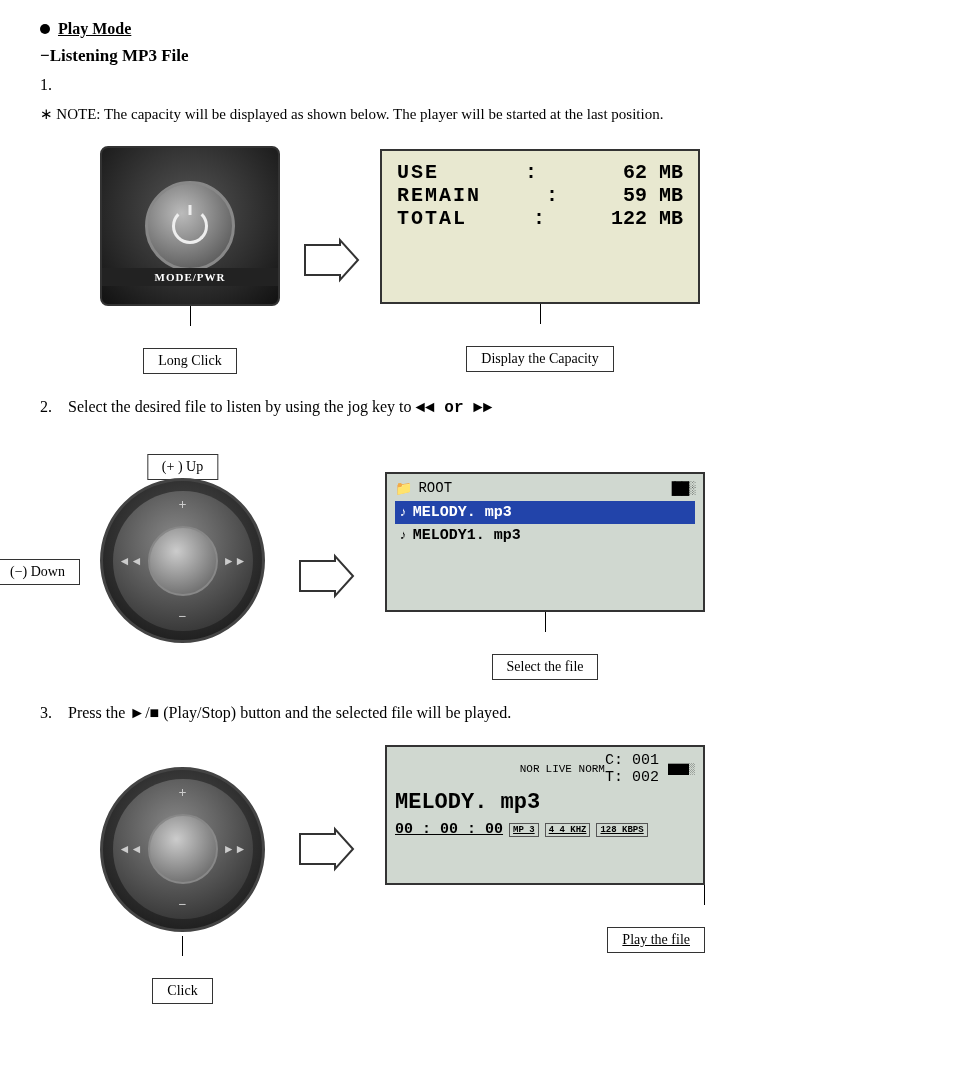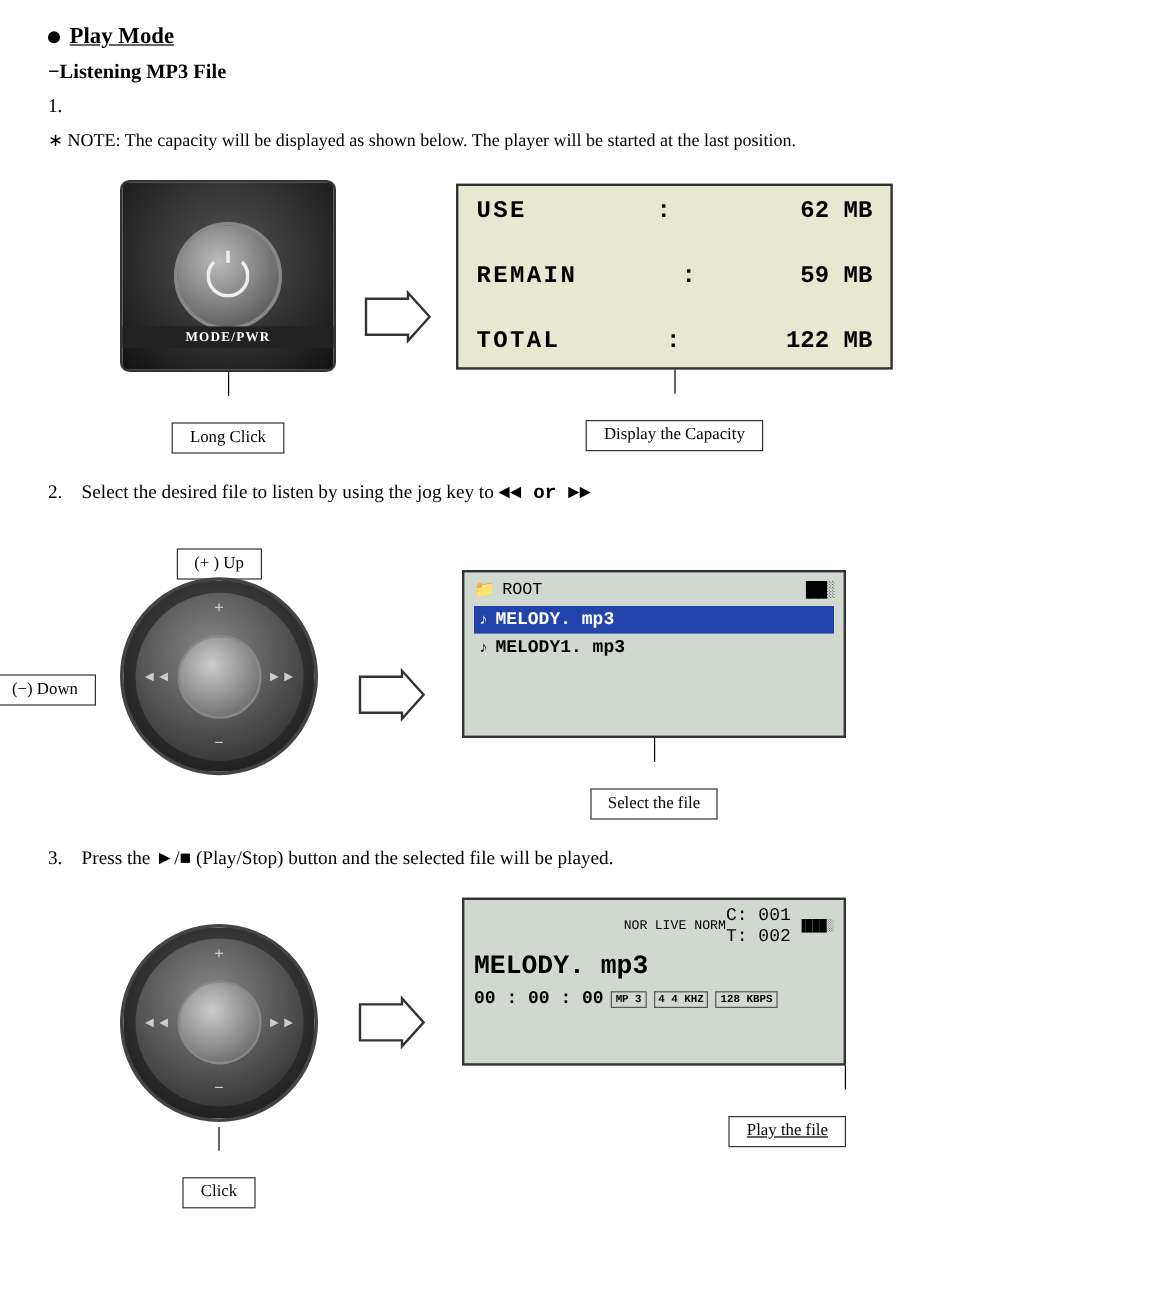--- a/index.html
+++ b/index.html
@@ -21,21 +21,21 @@
     }
     .bullet-dot {
       width: 10px;
       height: 10px;
       background: #000;
       border-radius: 50%;
       flex-shrink: 0;
     }
     .title-text {
       font-weight: bold;
-      font-size: 19px;
+      font-size: 16px;
       text-decoration: underline;
     }
 
     .section-title {
       font-size: 17px;
       font-weight: bold;
       margin-bottom: 10px;
     }
 
     .numbered-item {
@@ -127,27 +127,27 @@
       position: relative;
       flex-shrink: 0;
     }
     .arrow-right svg {
       width: 60px;
       height: 50px;
     }
 
     
     .lcd-capacity {
-      width: 364px;
+      width: 320px;
       height: 155px;
       background: #e8e8d0;
       border: 2px solid #333;
       display: flex;
       flex-direction: column;
-      justify-content: space-between;
+      justify-content: flex-start;
       padding: 10px 15px;
       font-family: 'Courier New', monospace;
       font-size: 20px;
       font-weight: bold;
     }
     .lcd-row {
       display: flex;
       justify-content: space-between;
     }
     .lcd-label { letter-spacing: 2px; }
@@ -293,20 +293,21 @@
       font-weight: bold;
       margin: 2px 0;
     }
     .lcd-play-time-row {
       display: flex;
       align-items: center;
       gap: 6px;
       font-size: 15px;
       font-weight: bold;
       margin-top: 4px;
+      text-decoration: underline;
     }
     .small-badge {
       border: 1px solid #555;
       font-size: 9px;
       padding: 1px 3px;
       font-weight: bold;
     }
 
     
     .label-container {

